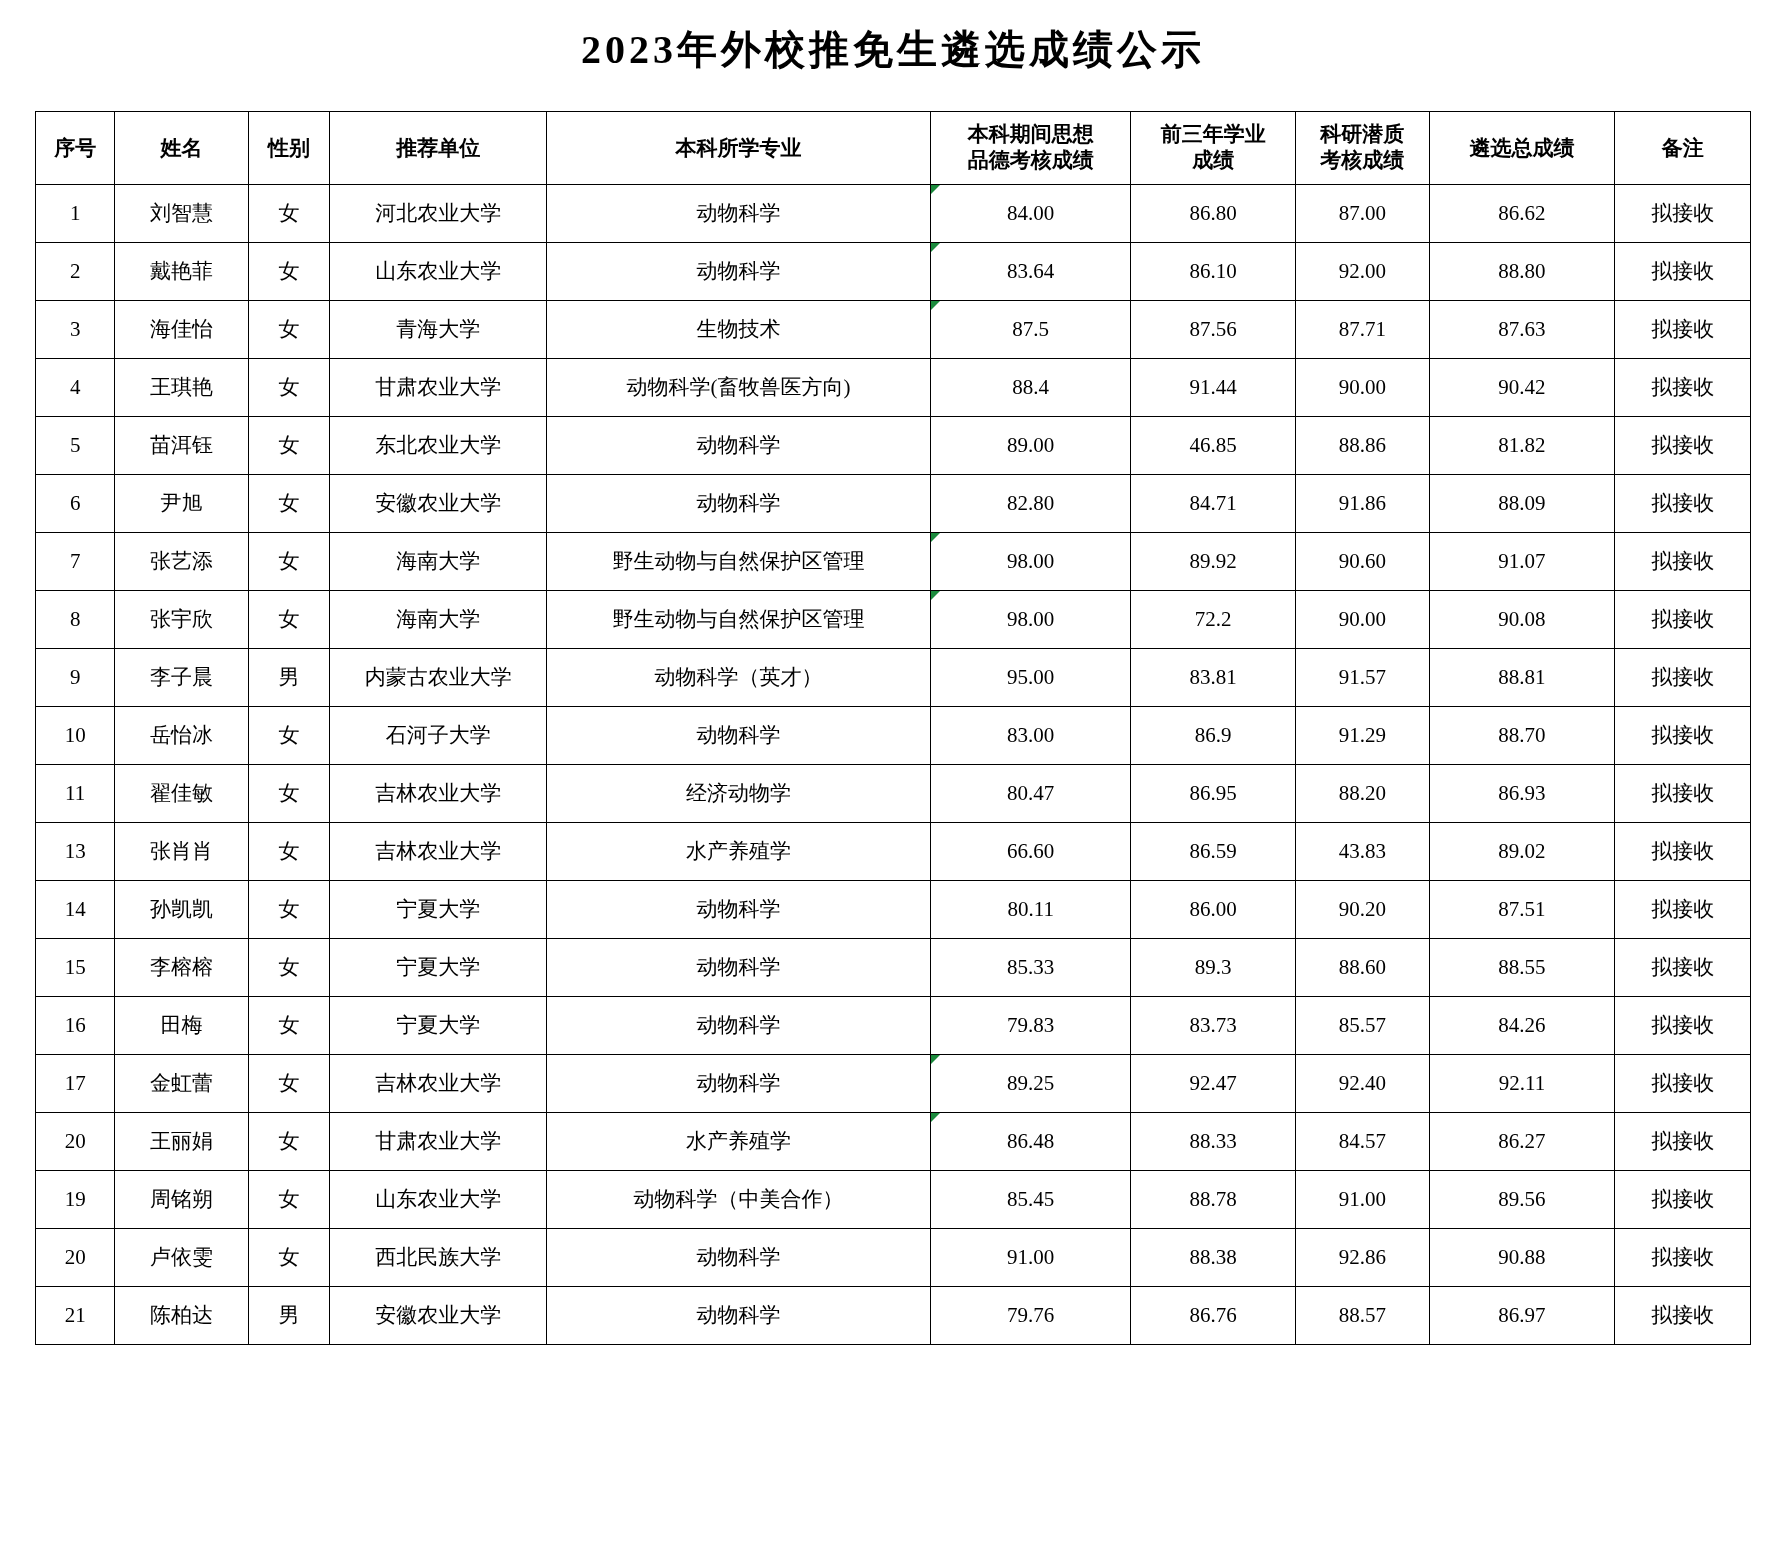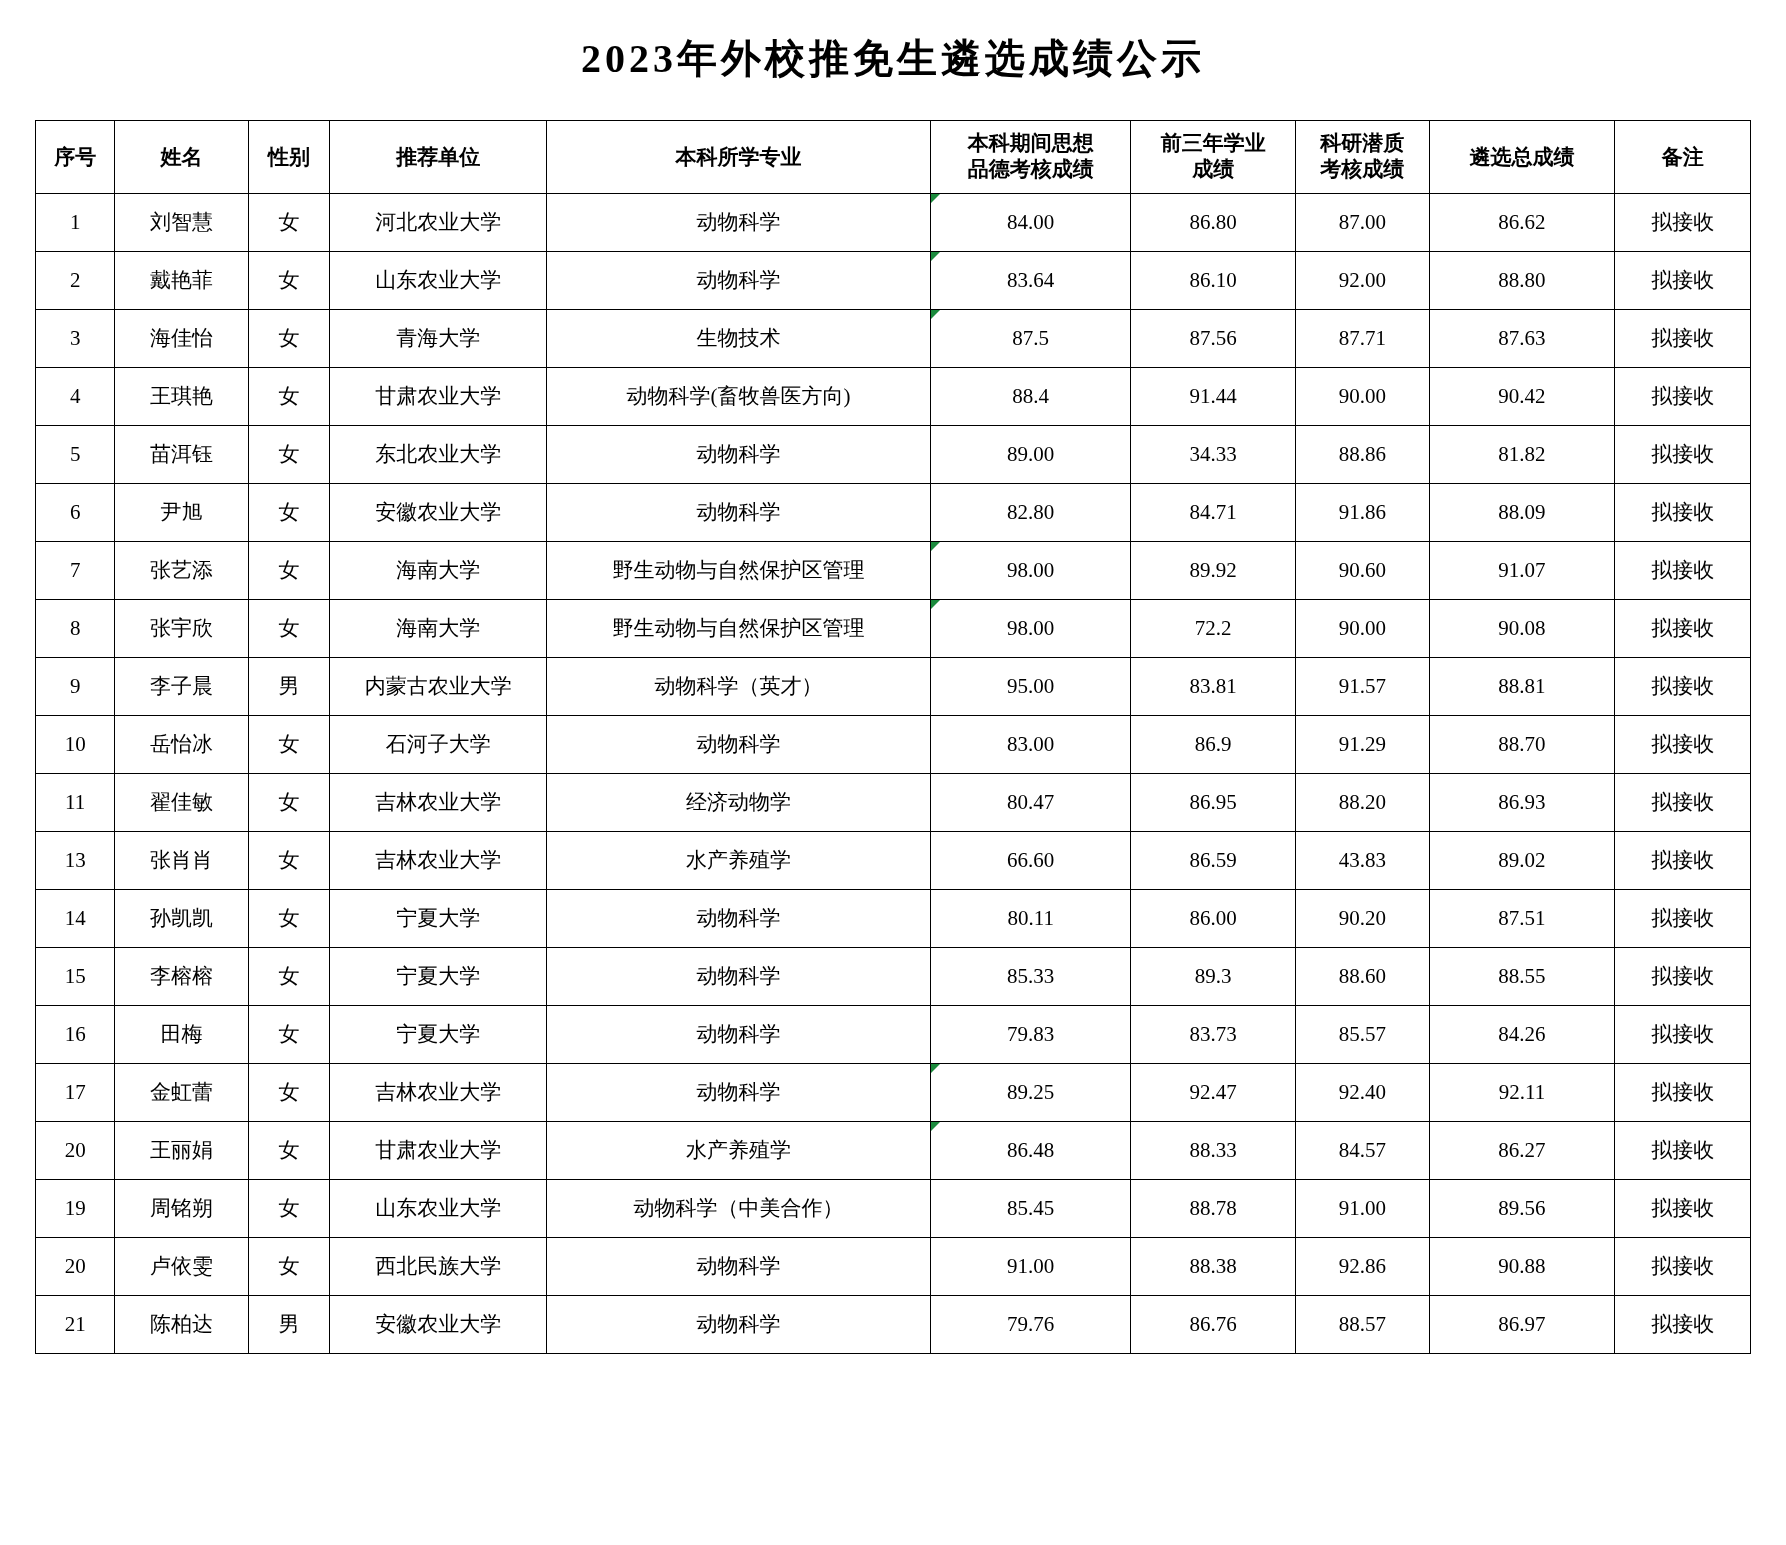--- a/index.html
+++ b/index.html
@@ -8,21 +8,21 @@
     background: #ffffff;
   }
   body {
     width: 1786px;
     font-family: "Liberation Serif", "DejaVu Serif", serif;
     color: #000000;
   }
   .page {
     width: 1786px;
     box-sizing: border-box;
-    padding: 17px;
+    padding: 8px;
   }
   .doc-title {
     text-align: center;
     font-size: 40px;
     font-weight: bold;
     letter-spacing: 4px;
     padding: 14px 0 22px 0;
     font-family: "Liberation Serif", "DejaVu Serif", serif;
   }
   table.grades {
@@ -170,21 +170,21 @@
           <td>90.42</td>
           <td>拟接收</td>
         </tr>
         <tr>
           <td>5</td>
           <td>苗洱钰</td>
           <td>女</td>
           <td>东北农业大学</td>
           <td>动物科学</td>
           <td>89.00</td>
-          <td>34.33</td>
+          <td>46.85</td>
           <td>88.86</td>
           <td>81.82</td>
           <td>拟接收</td>
         </tr>
         <tr>
           <td>6</td>
           <td>尹旭</td>
           <td>女</td>
           <td>安徽农业大学</td>
           <td>动物科学</td>

